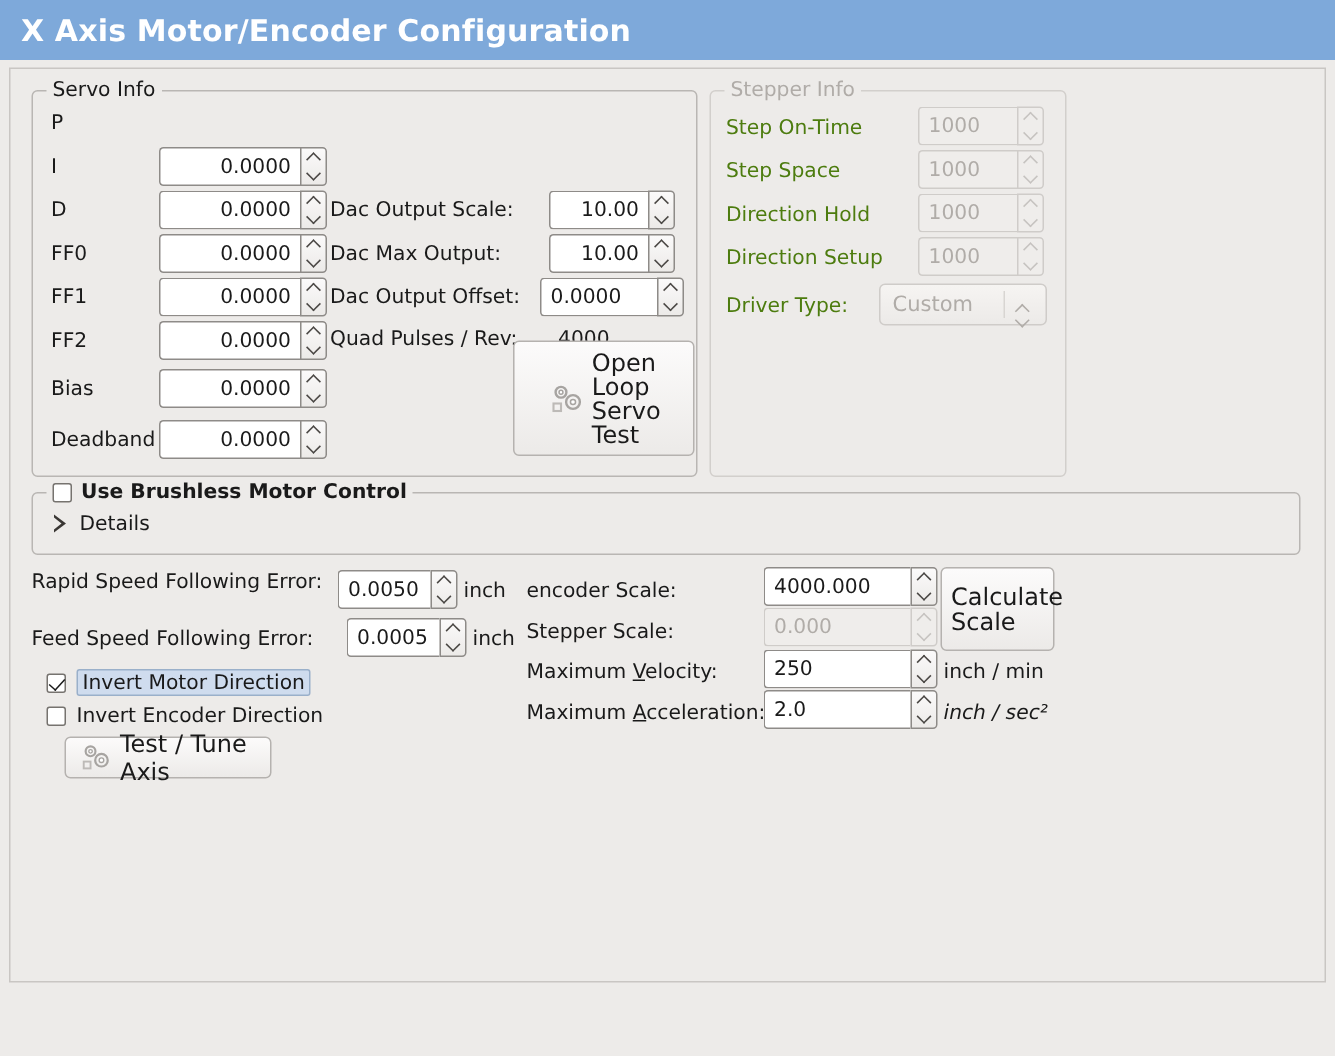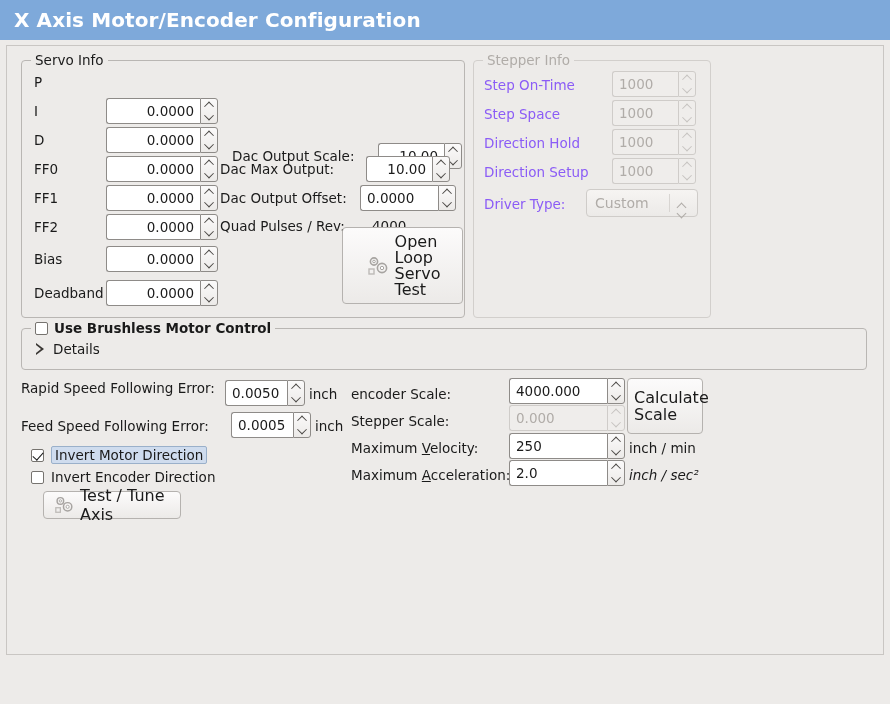--- a/index.html
+++ b/index.html
@@ -49,21 +49,21 @@
     background:#edebe9;
     padding:0 4px;
     font-size:13.5px;
     line-height:16px;
   }
   .group.disabled { border-color:#d2cfcc; }
   .group.disabled > .group-title { color:#b0aca8; }
 
   
   .lbl { font-size:13.5px; color:#1a1a1a; white-space:nowrap; }
-  .lbl.dis { color:#8b5cf6; }
+  .lbl.dis { color:#4d7c0f; }
   .lbl u { text-decoration:underline; }
 
   
   .spin {
     display:inline-flex;
     align-items:stretch;
     height:26px;
     vertical-align:middle;
   }
   .spin .field {
@@ -275,21 +275,21 @@
           <span class="field right" style="flex:1">0.0000</span>
           <span class="btns">
               <span class="up"></span>
               <span class="dn"></span>
             </span>
         </span>
       </div>
     </div>
 
     <div style="position:absolute; left:198px; top:66px;">
-      <div style="position:absolute; left:0; top:16px; height:29px; width:240px;margin-left:12px;">
+      <div style="position:absolute; left:0; top:0; height:29px; width:240px;">
         <span class="lbl" style="position:absolute; left:0; top:5px;">Dac Output Scale:</span>
         <span class="spin" style="position:absolute; left:146px; top:0; width:84px;">
           <span class="field right" style="flex:1">10.00</span>
           <span class="btns">
               <span class="up"></span>
               <span class="dn"></span>
             </span>
         </span>
       </div>
       <div style="position:absolute; left:0; top:29px; height:29px; width:240px;">

